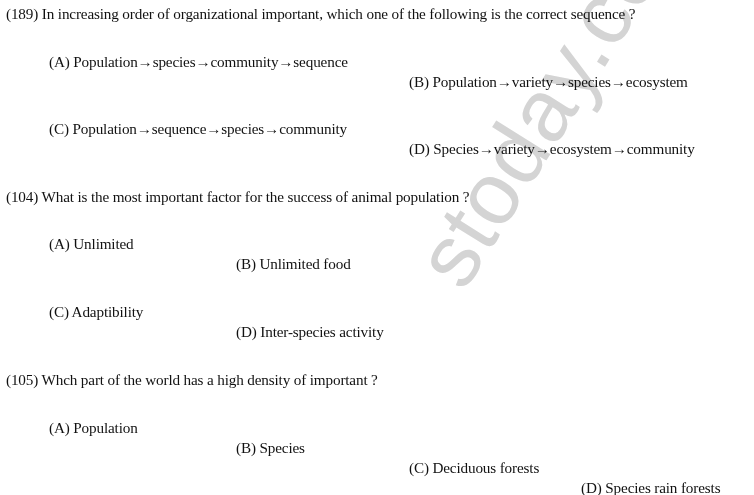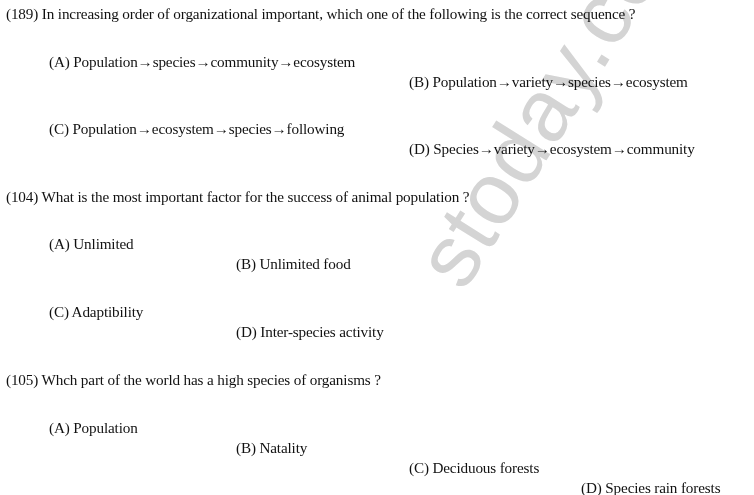--- a/index.html
+++ b/index.html
@@ -28,29 +28,29 @@
 <div class="page">
 
   <div class="watermark">stoday.com</div>
 
   <div class="line txt" style="left:6px; top:4px;">
     <span>(189)</span>
     <span>In increasing order of organizational important, which one of the following is the correct sequence ?</span>
   </div>
   <div class="line txt" style="left:49px; top:32px;">
     <span>(A)</span>
-    <span>Population→species→community→ecosystem</span>
+    <span>Population→species→community→sequence</span>
   </div>
   <div class="line txt" style="left:409px; top:32px;">
     <span>(B)</span>
     <span>Population→variety→species→ecosystem</span>
   </div>
   <div class="line txt" style="left:49px; top:59px;">
     <span>(C)</span>
-    <span>Population→ecosystem→species→following</span>
+    <span>Population→sequence→species→community</span>
   </div>
   <div class="line txt" style="left:409px; top:59px;">
     <span>(D)</span>
     <span>Species→variety→ecosystem→community</span>
   </div>
 
   <div class="line txt" style="left:6px; top:87px;">
     <span>(104)</span>
     <span>What is the most important factor for the success of animal population ?</span>
   </div>
@@ -66,29 +66,29 @@
     <span>(C)</span>
     <span>Adaptibility</span>
   </div>
   <div class="line txt" style="left:236px; top:142px;">
     <span>(D)</span>
     <span>Inter-species activity</span>
   </div>
 
   <div class="line txt" style="left:6px; top:170px;">
     <span>(105)</span>
-    <span>Whch part of the world has a high species of organisms ?</span>
+    <span>Whch part of the world has a high density of important ?</span>
   </div>
   <div class="line txt" style="left:49px; top:198px;">
     <span>(A)</span>
     <span>Population</span>
   </div>
   <div class="line txt" style="left:236px; top:198px;">
     <span>(B)</span>
-    <span>Natality</span>
+    <span>Species</span>
   </div>
   <div class="line txt" style="left:409px; top:198px;">
     <span>(C)</span>
     <span>Deciduous forests</span>
   </div>
   <div class="line txt" style="left:581px; top:198px;">
     <span>(D)</span>
     <span>Species rain forests</span>
   </div>
 

